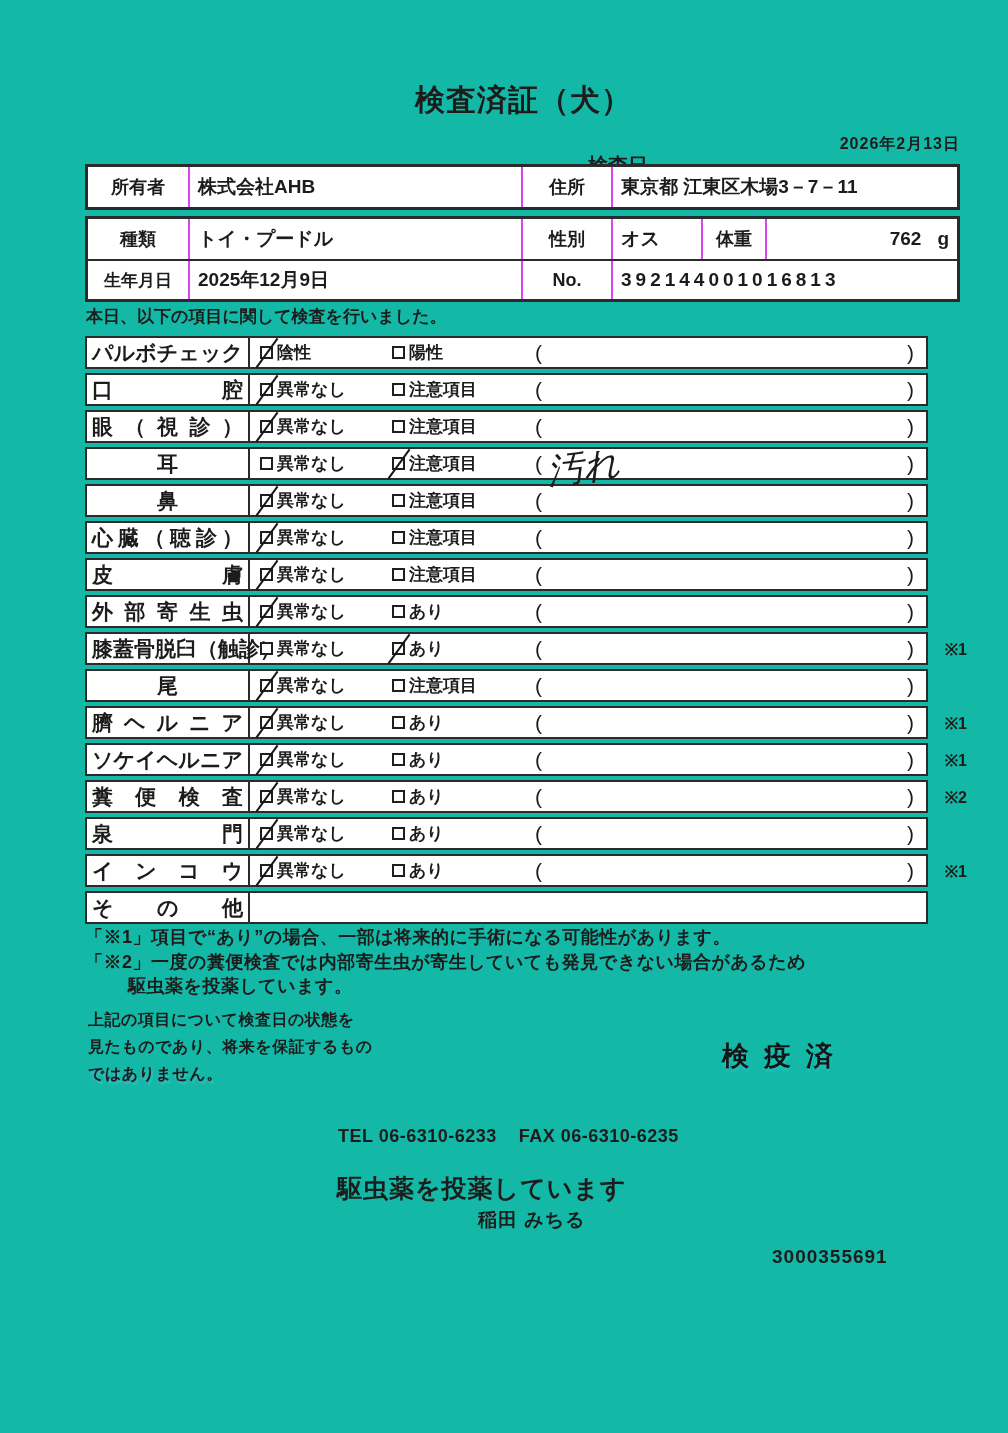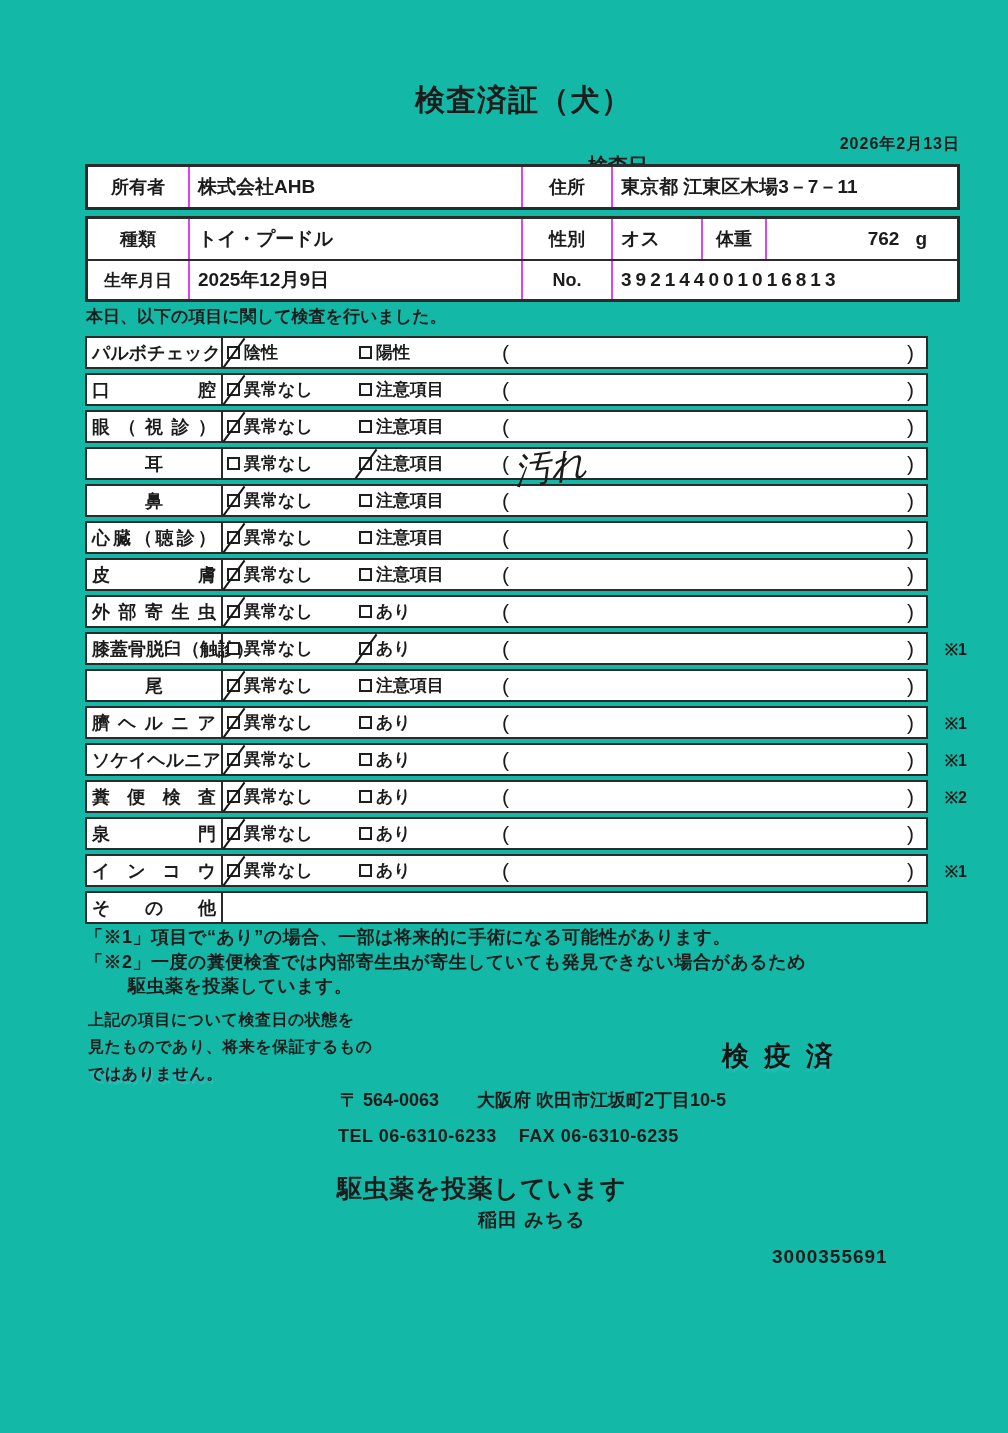--- a/index.html
+++ b/index.html
@@ -31,41 +31,41 @@
     padding:0 8px; overflow:hidden; white-space:nowrap;
   }
   .hcell.lab { justify-content:center; font-size:18px; }
   .hcell.bl { border-left:2px solid #d946ef; }
   .w-owner { width:100px; }
   .w-val1 { width:333px; }
   .w-lab2 { width:90px; }
   .w-rest { flex:1; }
   .w-sex { width:90px; }
   .w-wlab { width:64px; padding:0 4px; }
-  .weight-cell { justify-content:flex-end; gap:16px; padding-right:30px; }
+  .weight-cell { justify-content:flex-end; gap:16px; padding-right:8px; }
   .no-cell { letter-spacing:4px; }
 
   
   .intro { position:absolute; top:305px; left:86px; font-size:17px; font-weight:bold; }
 
   
   .xtable { position:absolute; top:336px; left:85px; width:843px; }
   .xrow {
     position:relative; display:flex; align-items:stretch;
     border:2.5px solid #2b2b2b; height:33px; margin-bottom:4px; background:#fff;
   }
   .xlabel {
-    width:136px; border-right:2px solid #2b2b2b;
+    width:163px; border-right:2px solid #2b2b2b;
     display:flex; align-items:center; padding:0 5px;
-    font-weight:bold; font-size:18px; white-space:nowrap;
+    font-weight:bold; font-size:21px; white-space:nowrap;
   }
   .xlabel .lab-in { width:100%; text-align:justify; text-align-last:justify; }
   .xlabel .lab-in.single { text-align-last:center; }
   .xcontent {
-    flex:1; display:flex; align-items:center; padding-left:4px;
+    flex:1; display:flex; align-items:center; padding-left:10px;
     font-size:17px; font-weight:bold; position:relative;
   }
   .opt { display:flex; align-items:center; gap:4px; white-space:nowrap; }
   .opt1 { width:132px; }
   .opt2 { width:137px; }
   .box { width:13px; height:13px; border:2px solid #1f1f1f; position:relative; flex:none; background:#fff; }
   .box.checked::after {
     content:""; position:absolute; left:50%; top:50%;
     width:36px; border-top:2.6px solid #161616;
     transform:translate(-50%,-50%) rotate(-54deg);
@@ -444,23 +444,20 @@
   <div class="fnote fnote3">駆虫薬を投薬しています。</div>
 
   <div class="disclaimer">
     <div>上記の項目について検査日の状態を</div>
     <div>見たものであり、将来を保証するもの</div>
     <div class="disc-l3">ではありません。</div>
   </div>
 
   <div class="stamp">検疫済</div>
 
-  <div class="postal-line">
-    <span>〒 564-0063</span><span class="gap"></span><span>大阪府 吹田市江坂町2丁目10-5</span>
-  </div>
   <div class="tel-line">
     <span>TEL 06-6310-6233</span><span class="gap"></span><span>FAX 06-6310-6235</span>
   </div>
   <div class="clinic-name">駆虫薬を投薬しています</div>
   <div class="vet-name">稲田 みちる</div>
   <div class="serial">3000355691</div>
 
 </div>
 
 </body></html>

